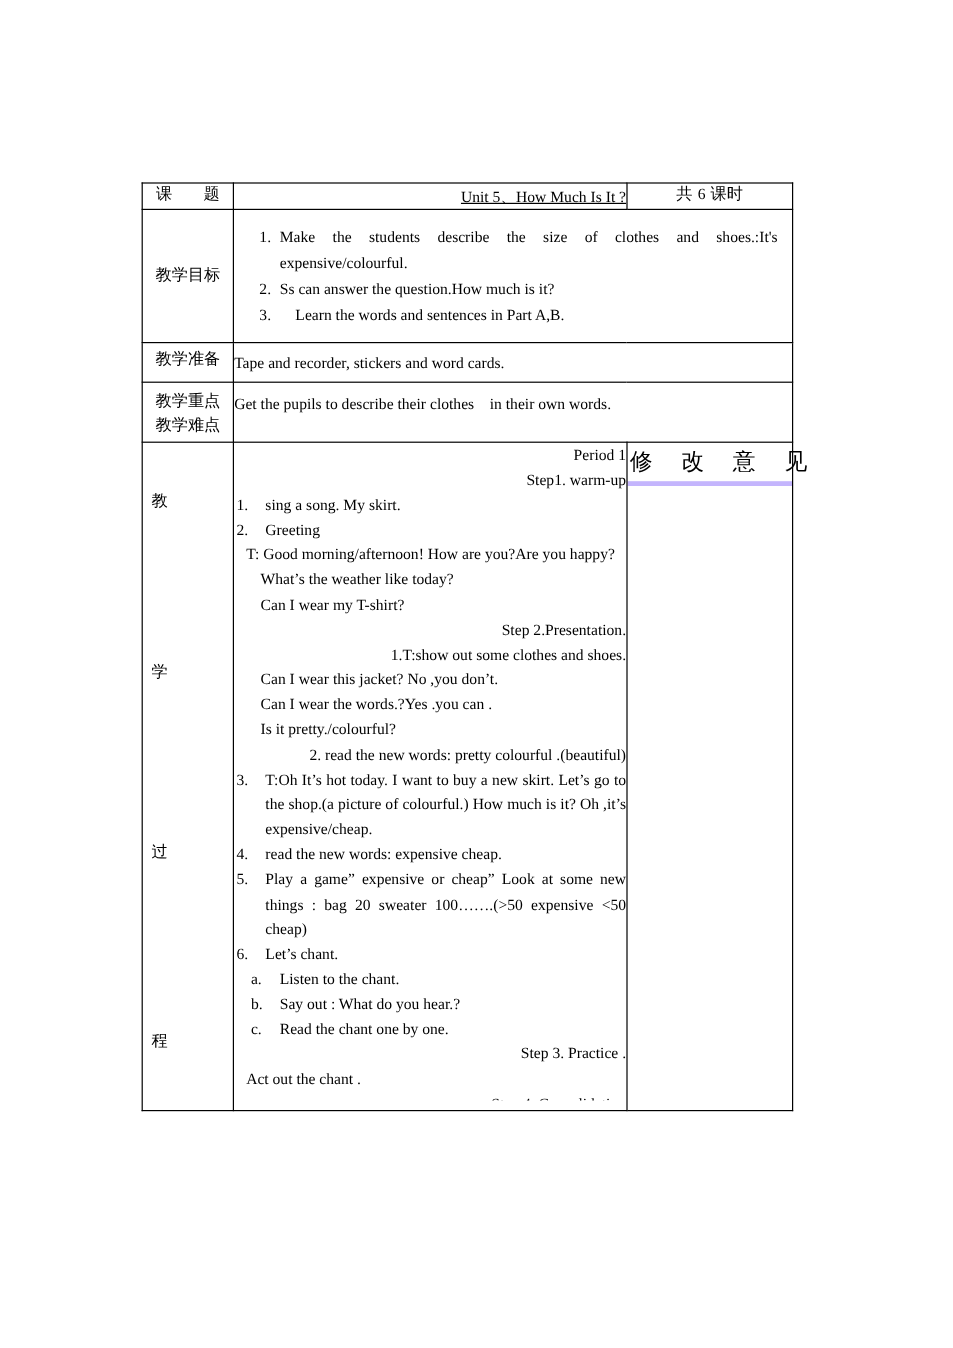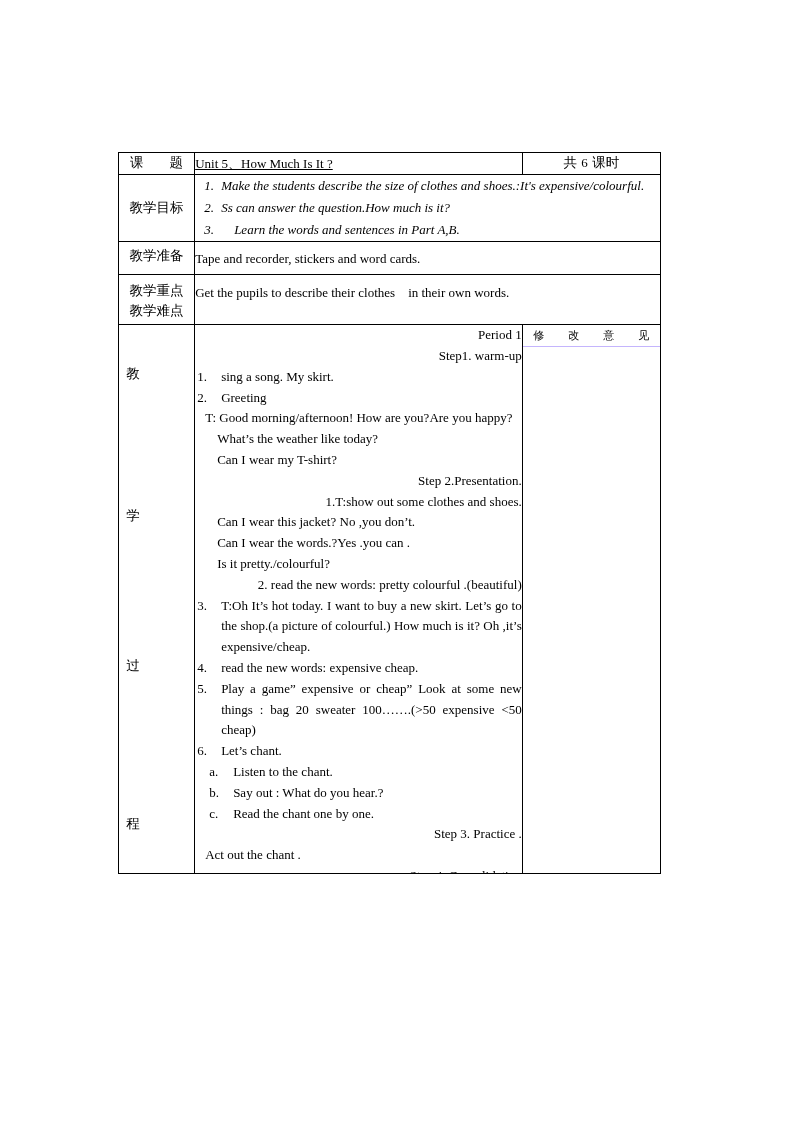--- a/index.html
+++ b/index.html
@@ -66,43 +66,43 @@
   .label-spread .sp { display: inline-block; width: 26px; }
 
   
   .content-cell {
     padding: 3px 5px 4px 5px;
   }
 
   
   .title-cell {
     padding: 5px 5px 4px 5px;
+    text-align: right;
   }
   .title-text {
     text-decoration: underline;
     white-space: nowrap;
   }
   .period-cell {
     width: 120px;
     text-align: center;
     padding: 4px 2px;
     vertical-align: middle;
   }
   .period-cell .mix { white-space: nowrap; text-align: right; }
   .period-cell .num {
     font-family: "Liberation Serif", "DejaVu Serif", serif;
     font-size: 13px;
   }
 
   
   ol.objlist {
-    margin: 0;
+    margin: 12px;
     padding: 0 0 0 22px;
     list-style: decimal;
-    font-style: italic;
   }
   ol.objlist > li {
     margin: 0 0 1px 0;
     padding-left: 4px;
   }
   .justify {
     text-align: justify;
     text-align-last: left;
   }
 
@@ -136,25 +136,25 @@
   .body-main-inner {
     height: 548px;
     overflow: hidden;
   }
   .body-right {
     width: 120px;
     padding: 0;
     vertical-align: top;
   }
   .rev-head {
-    border-bottom: 1px solid #c4b5fd;
+    border-bottom: 4px solid #c4b5fd;
     text-align: center;
     padding: 3px 2px 3px 2px;
     font-family: "DejaVu Sans", "Liberation Sans", sans-serif;
-    font-size: 11px;
+    font-size: 19px;
     white-space: nowrap;
   }
   .rev-head .sp { display: inline-block; width: 24px; }
   .rev-body { height: 520px; }
 
   
   .ln {
     display: block;
     white-space: pre;
     line-height: 20.8px;

